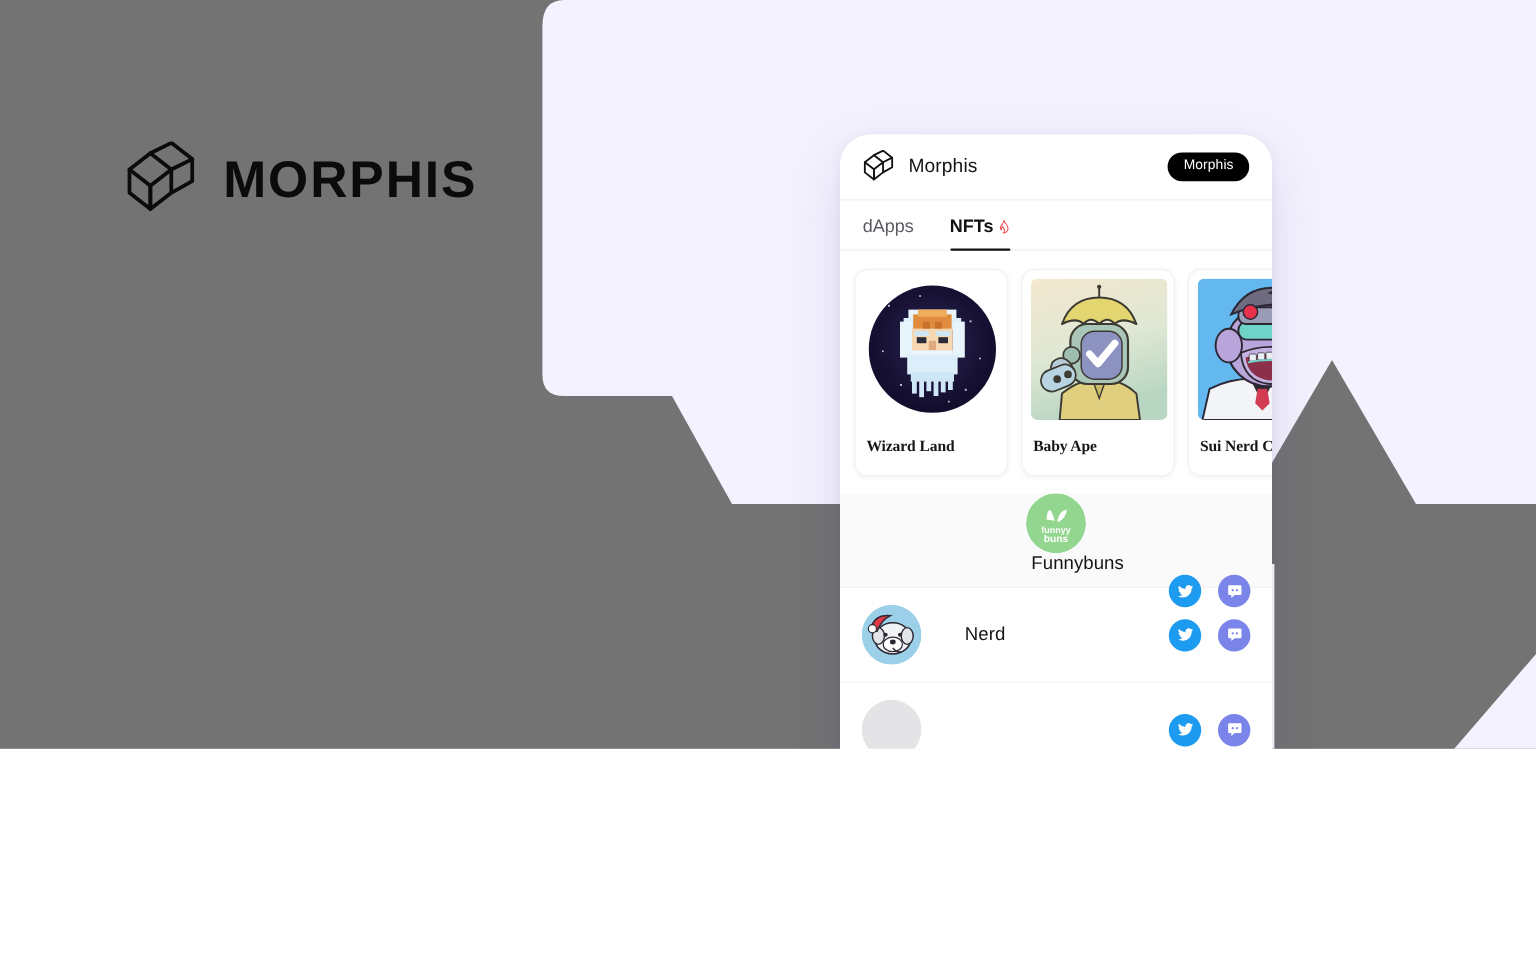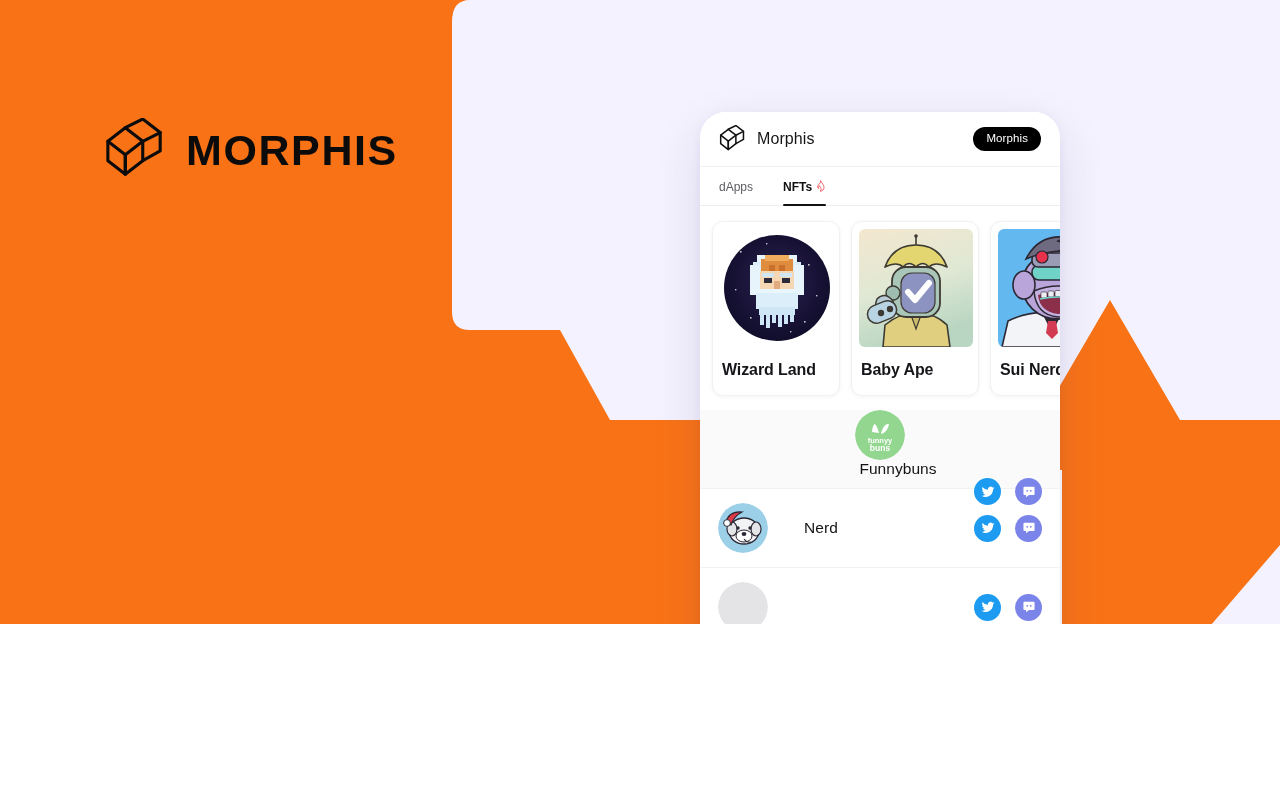--- a/index.html
+++ b/index.html
@@ -4,21 +4,21 @@
 <title>Morphis — Discover</title>
 <style>
   * { box-sizing: border-box; margin: 0; padding: 0; }
   html, body {
     width: 1280px; height: 800px;
     overflow: hidden;
     background: #ffffff;
     font-family: "Liberation Sans", sans-serif;
     -webkit-font-smoothing: antialiased;
   }
-  .page { position: relative; width: 1280px; height: 624px; background: #f97316; overflow: hidden; padding-left: 16px; }
+  .page { position: relative; width: 1280px; height: 624px; background: #737373; overflow: hidden; padding-left: 16px; }
 
   
   .bg-layer { position: absolute; inset: 0; overflow: hidden; pointer-events: none; }
   .bg-svg { position: absolute; top: 0; left: 0; }
 
   
   .hero { position: absolute; left: 104px; top: 0; width: 560px; height: 800px; }
 
   .brand { position: absolute; left: 0; top: 118px; display: flex; align-items: center; gap: 20px; }
   .brand-mark { width: 62px; height: 64px; display: block; }
@@ -58,22 +58,22 @@
     padding: 6px 13px 7px; border-radius: 999px; line-height: 1;
   }
 
   .discover-title {
     font-size: 21px; font-weight: 700; color: #1a1a1a;
     padding: 20px 19px 0; letter-spacing: -0.2px;
   }
 
   .tabs { display: flex; padding: 13px 19px 0; gap: 30px; border-bottom: 1px solid #eeeef1; }
   .tab {
-    padding-bottom: 11px; font-size: 12px; color: #5b5b63; font-weight: 400;
-    position: relative; cursor: pointer; display: flex; align-items: flex-start; gap: 3px;
+    padding-bottom: 11px; font-size: 15px; color: #5b5b63; font-weight: 400;
+    position: relative; cursor: pointer; display: flex; align-items: flex-end; gap: 3px;
   }
   .tab.active { color: #111; font-weight: 700; }
   .tab.active::after {
     content: ""; position: absolute; left: 0; right: 0; bottom: -1px;
     height: 2px; background: #111; border-radius: 2px;
   }
   .fire-icon { font-size: 12px; line-height: 1; }
 
   
   .nft-row {
@@ -81,22 +81,22 @@
     overflow: hidden; background: #fff;
   }
   .nft-card {
     flex: 0 0 auto; width: 128px; background: #fff;
     border: 1px solid #f1f1f4; border-radius: 11px;
     box-shadow: 0 1px 4px rgba(30,20,80,0.05);
     padding: 7px 7px 0; overflow: hidden;
   }
   .nft-art { width: 114px; height: 118px; border-radius: 6px; overflow: hidden; position: relative; }
   .nft-name {
-    font-size: 16px; font-weight: 700; color: #16161a;
-    padding: 14px 2px 16px; white-space: nowrap; letter-spacing: -0.1px;
+    font-size: 13px; font-weight: 700; color: #16161a;
+    padding: 14px 2px 16px; white-space: nowrap; letter-spacing: -0.1px; font-family: Liberation Serif, serif;
   }
 
   
   .comm-list { background: #fff; }
   .comm-row {
     display: flex; align-items: center; height: 79px;
     padding: 0 18px; border-bottom: 1px solid #f2f2f5;
   }
   .comm-row.highlight { background: #fafafb; flex-direction: column; }
   .comm-avatar { width: 50px; height: 50px; border-radius: 50%; flex: 0 0 auto; overflow: hidden; position: relative; }

